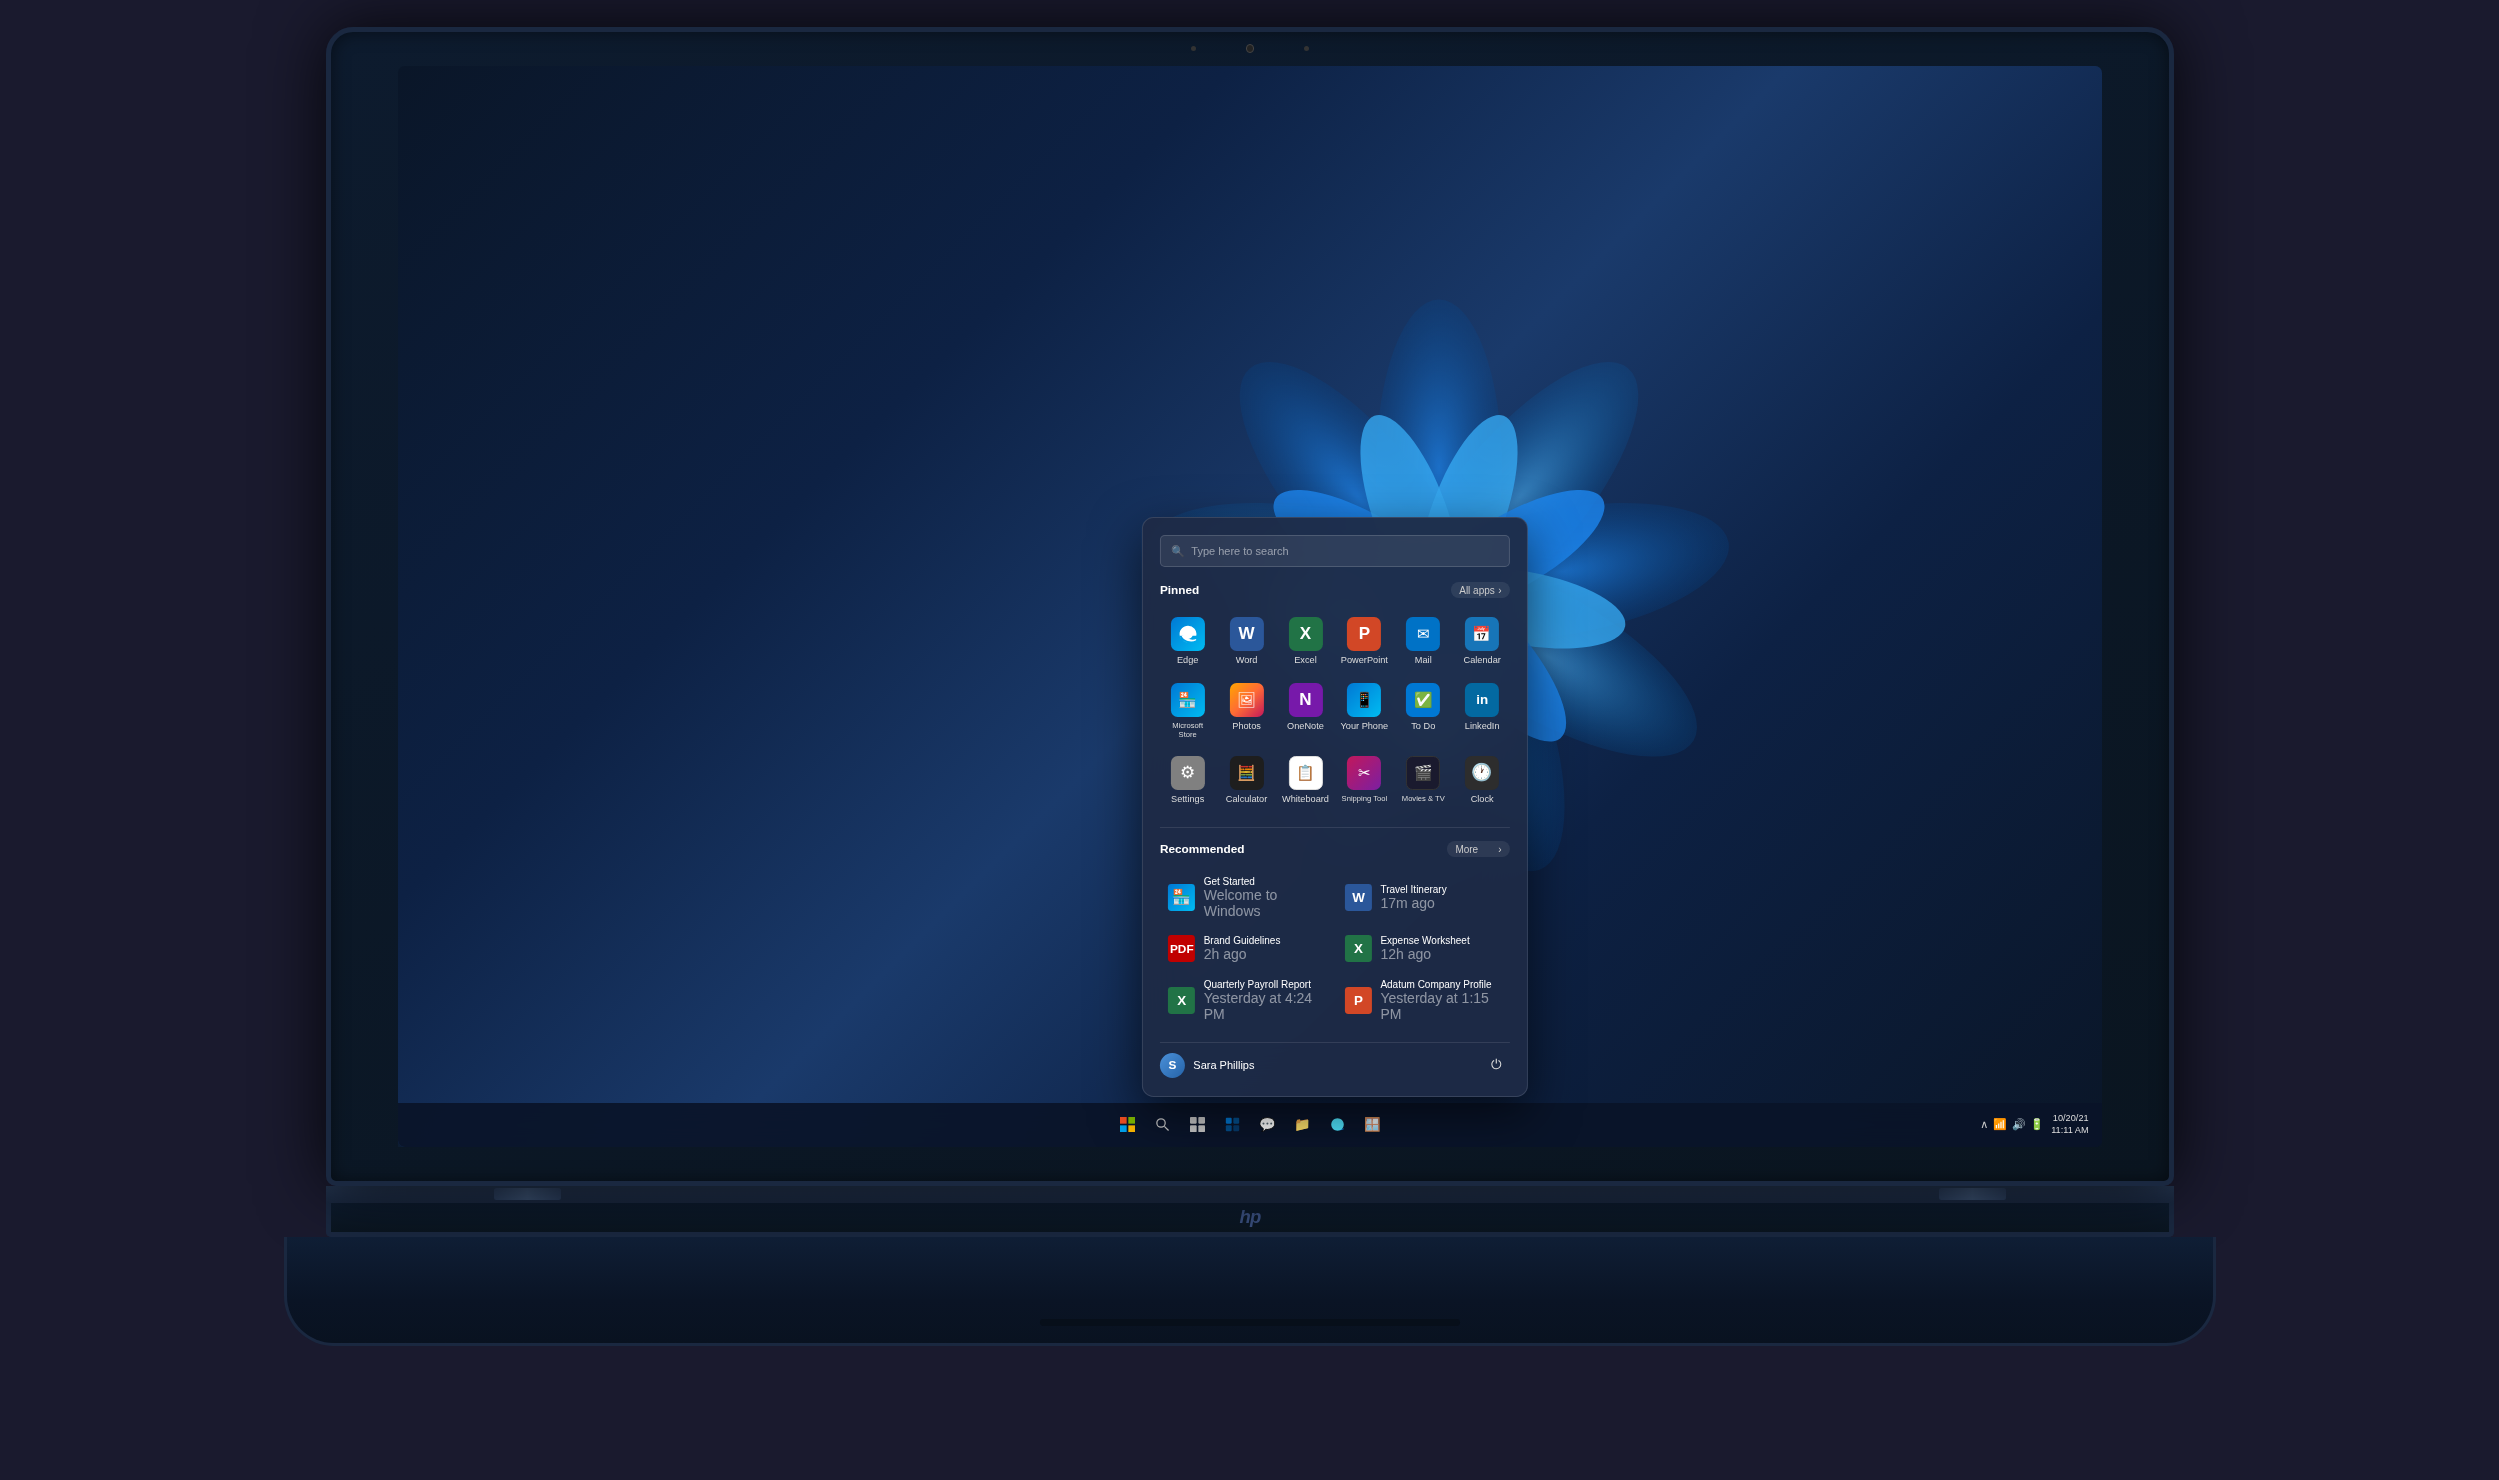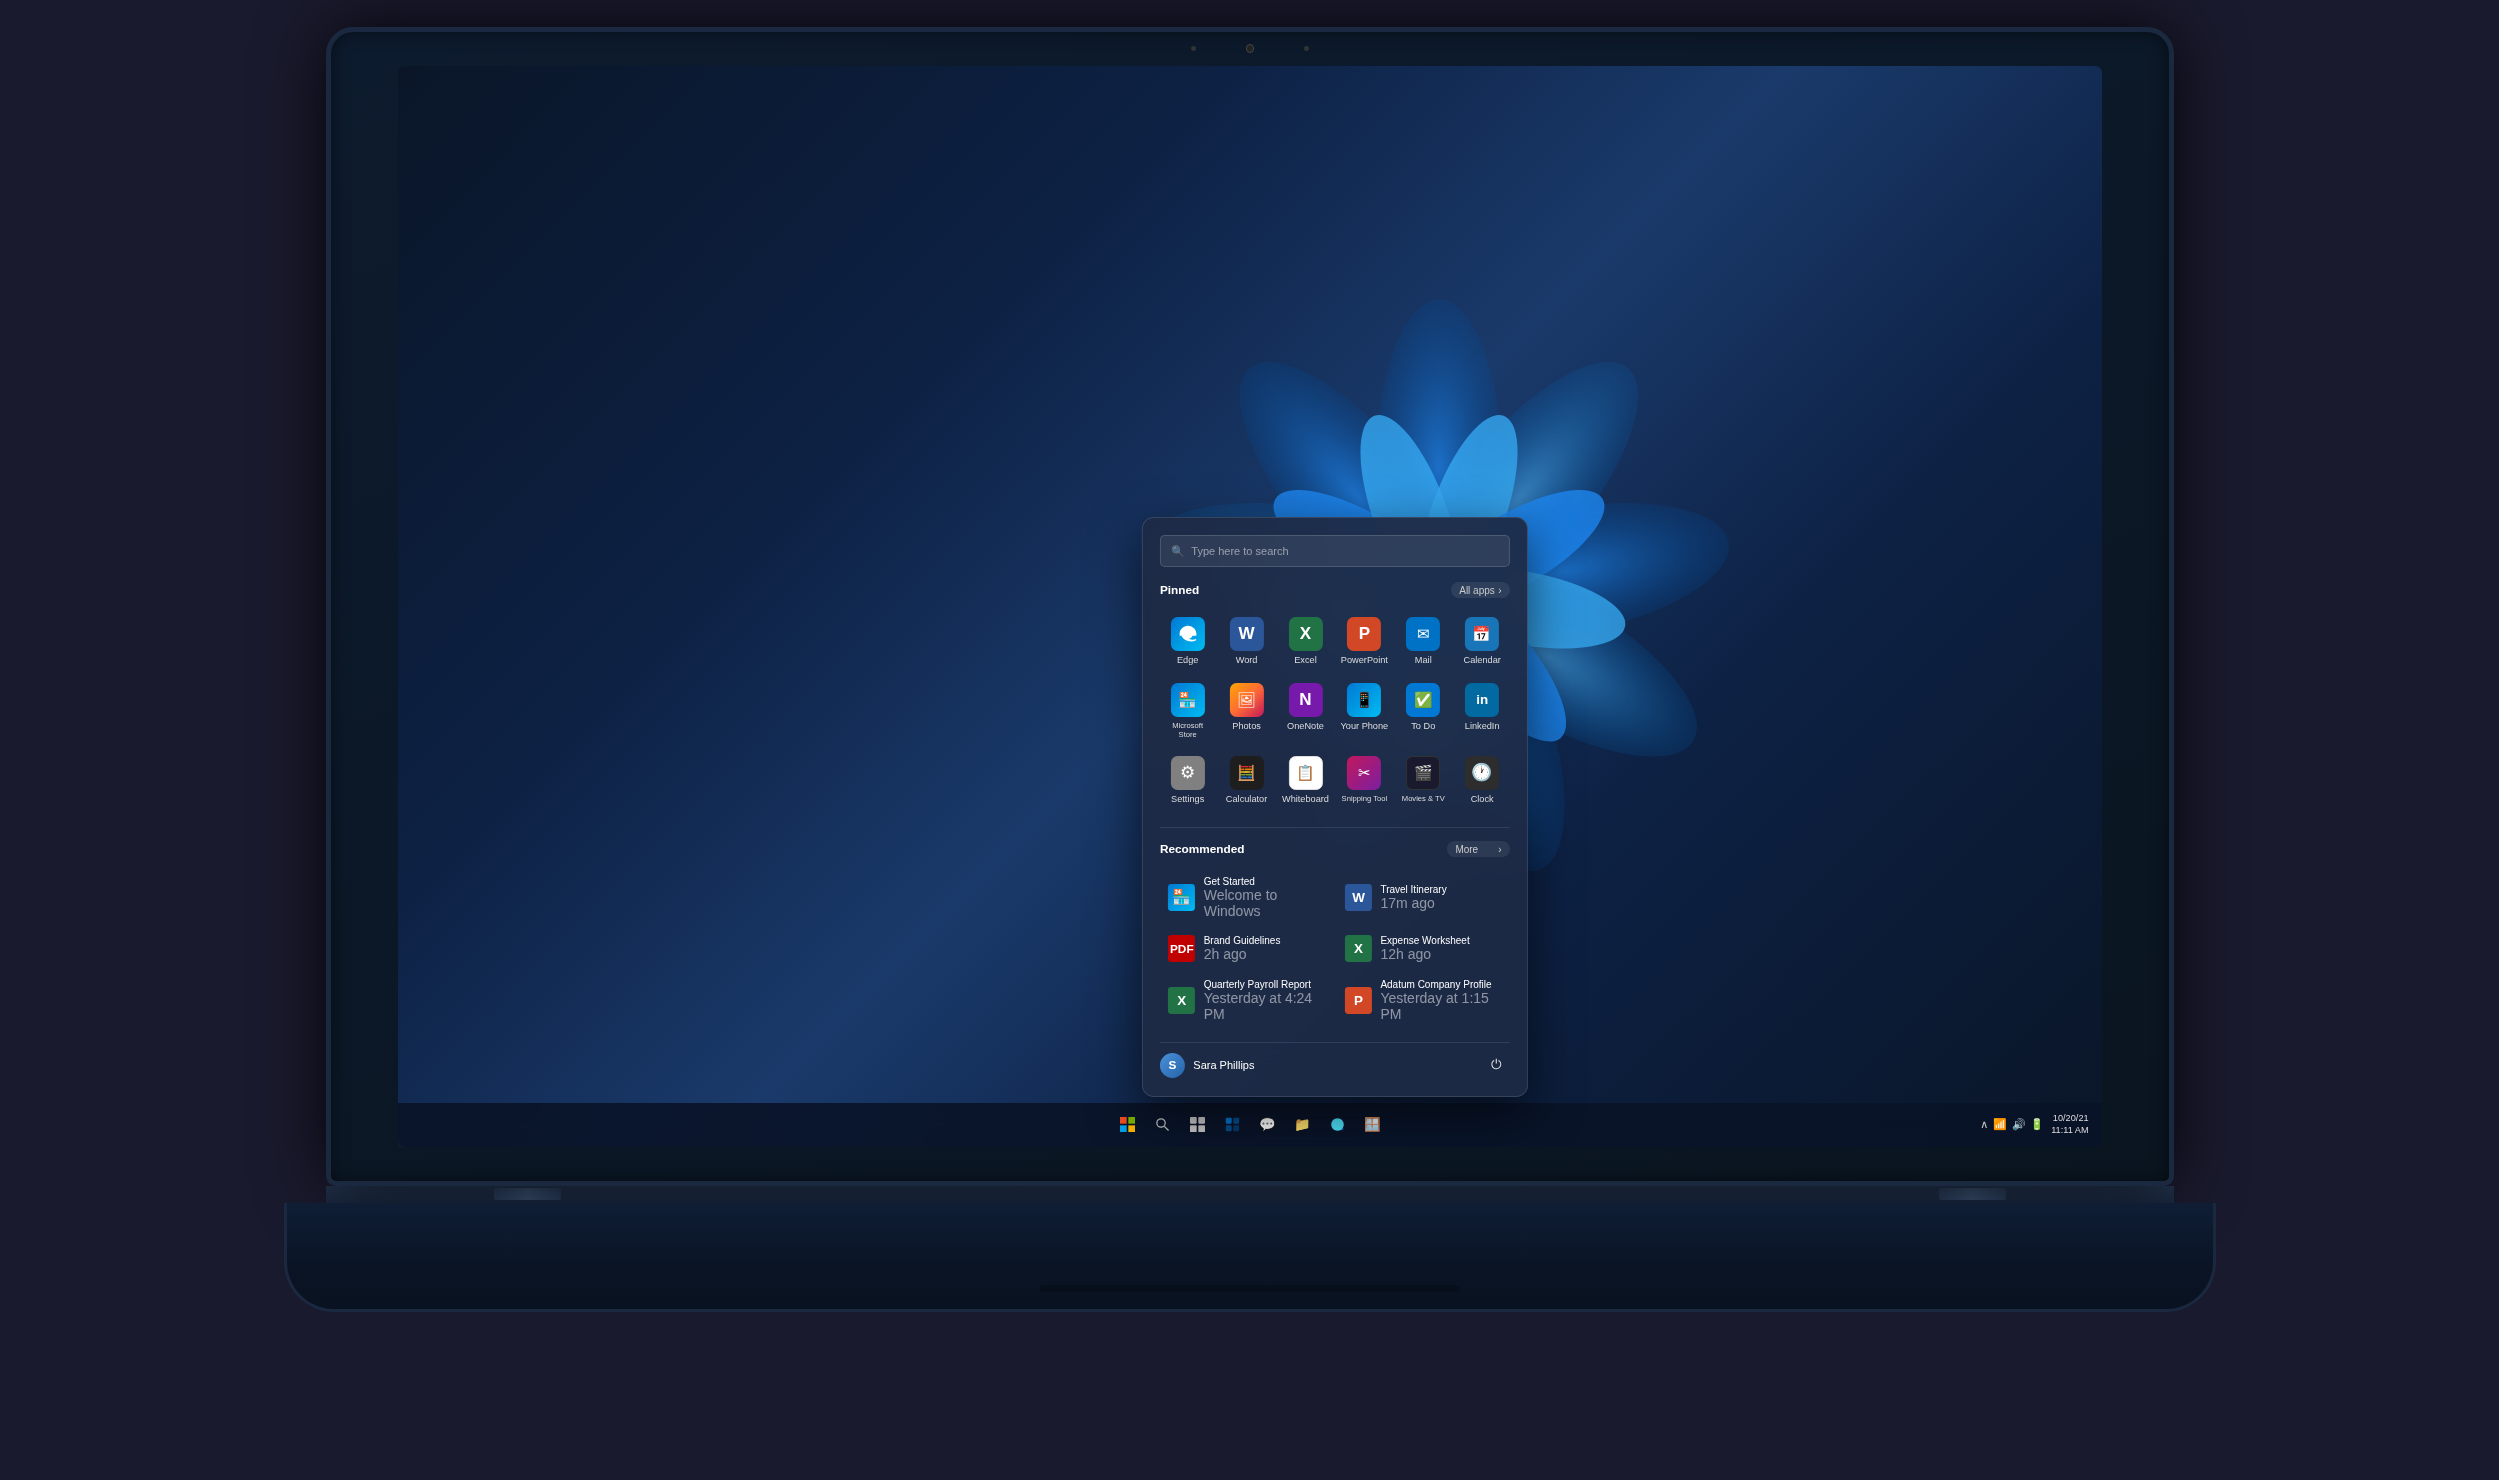--- a/index.html
+++ b/index.html
@@ -864,17 +864,20 @@
 
       </div>
     </div>
   </div>
 
   <div class="hinge-area">
     <div class="hinge-detail"></div>
     <div class="hinge-detail"></div>
   </div>
 
+  <div class="bottom-bezel">
+    <span class="hp-logo">hp</span>
+  </div>
 
   <div class="laptop-base"></div>
 
 </div>
 
 
 </body></html>

